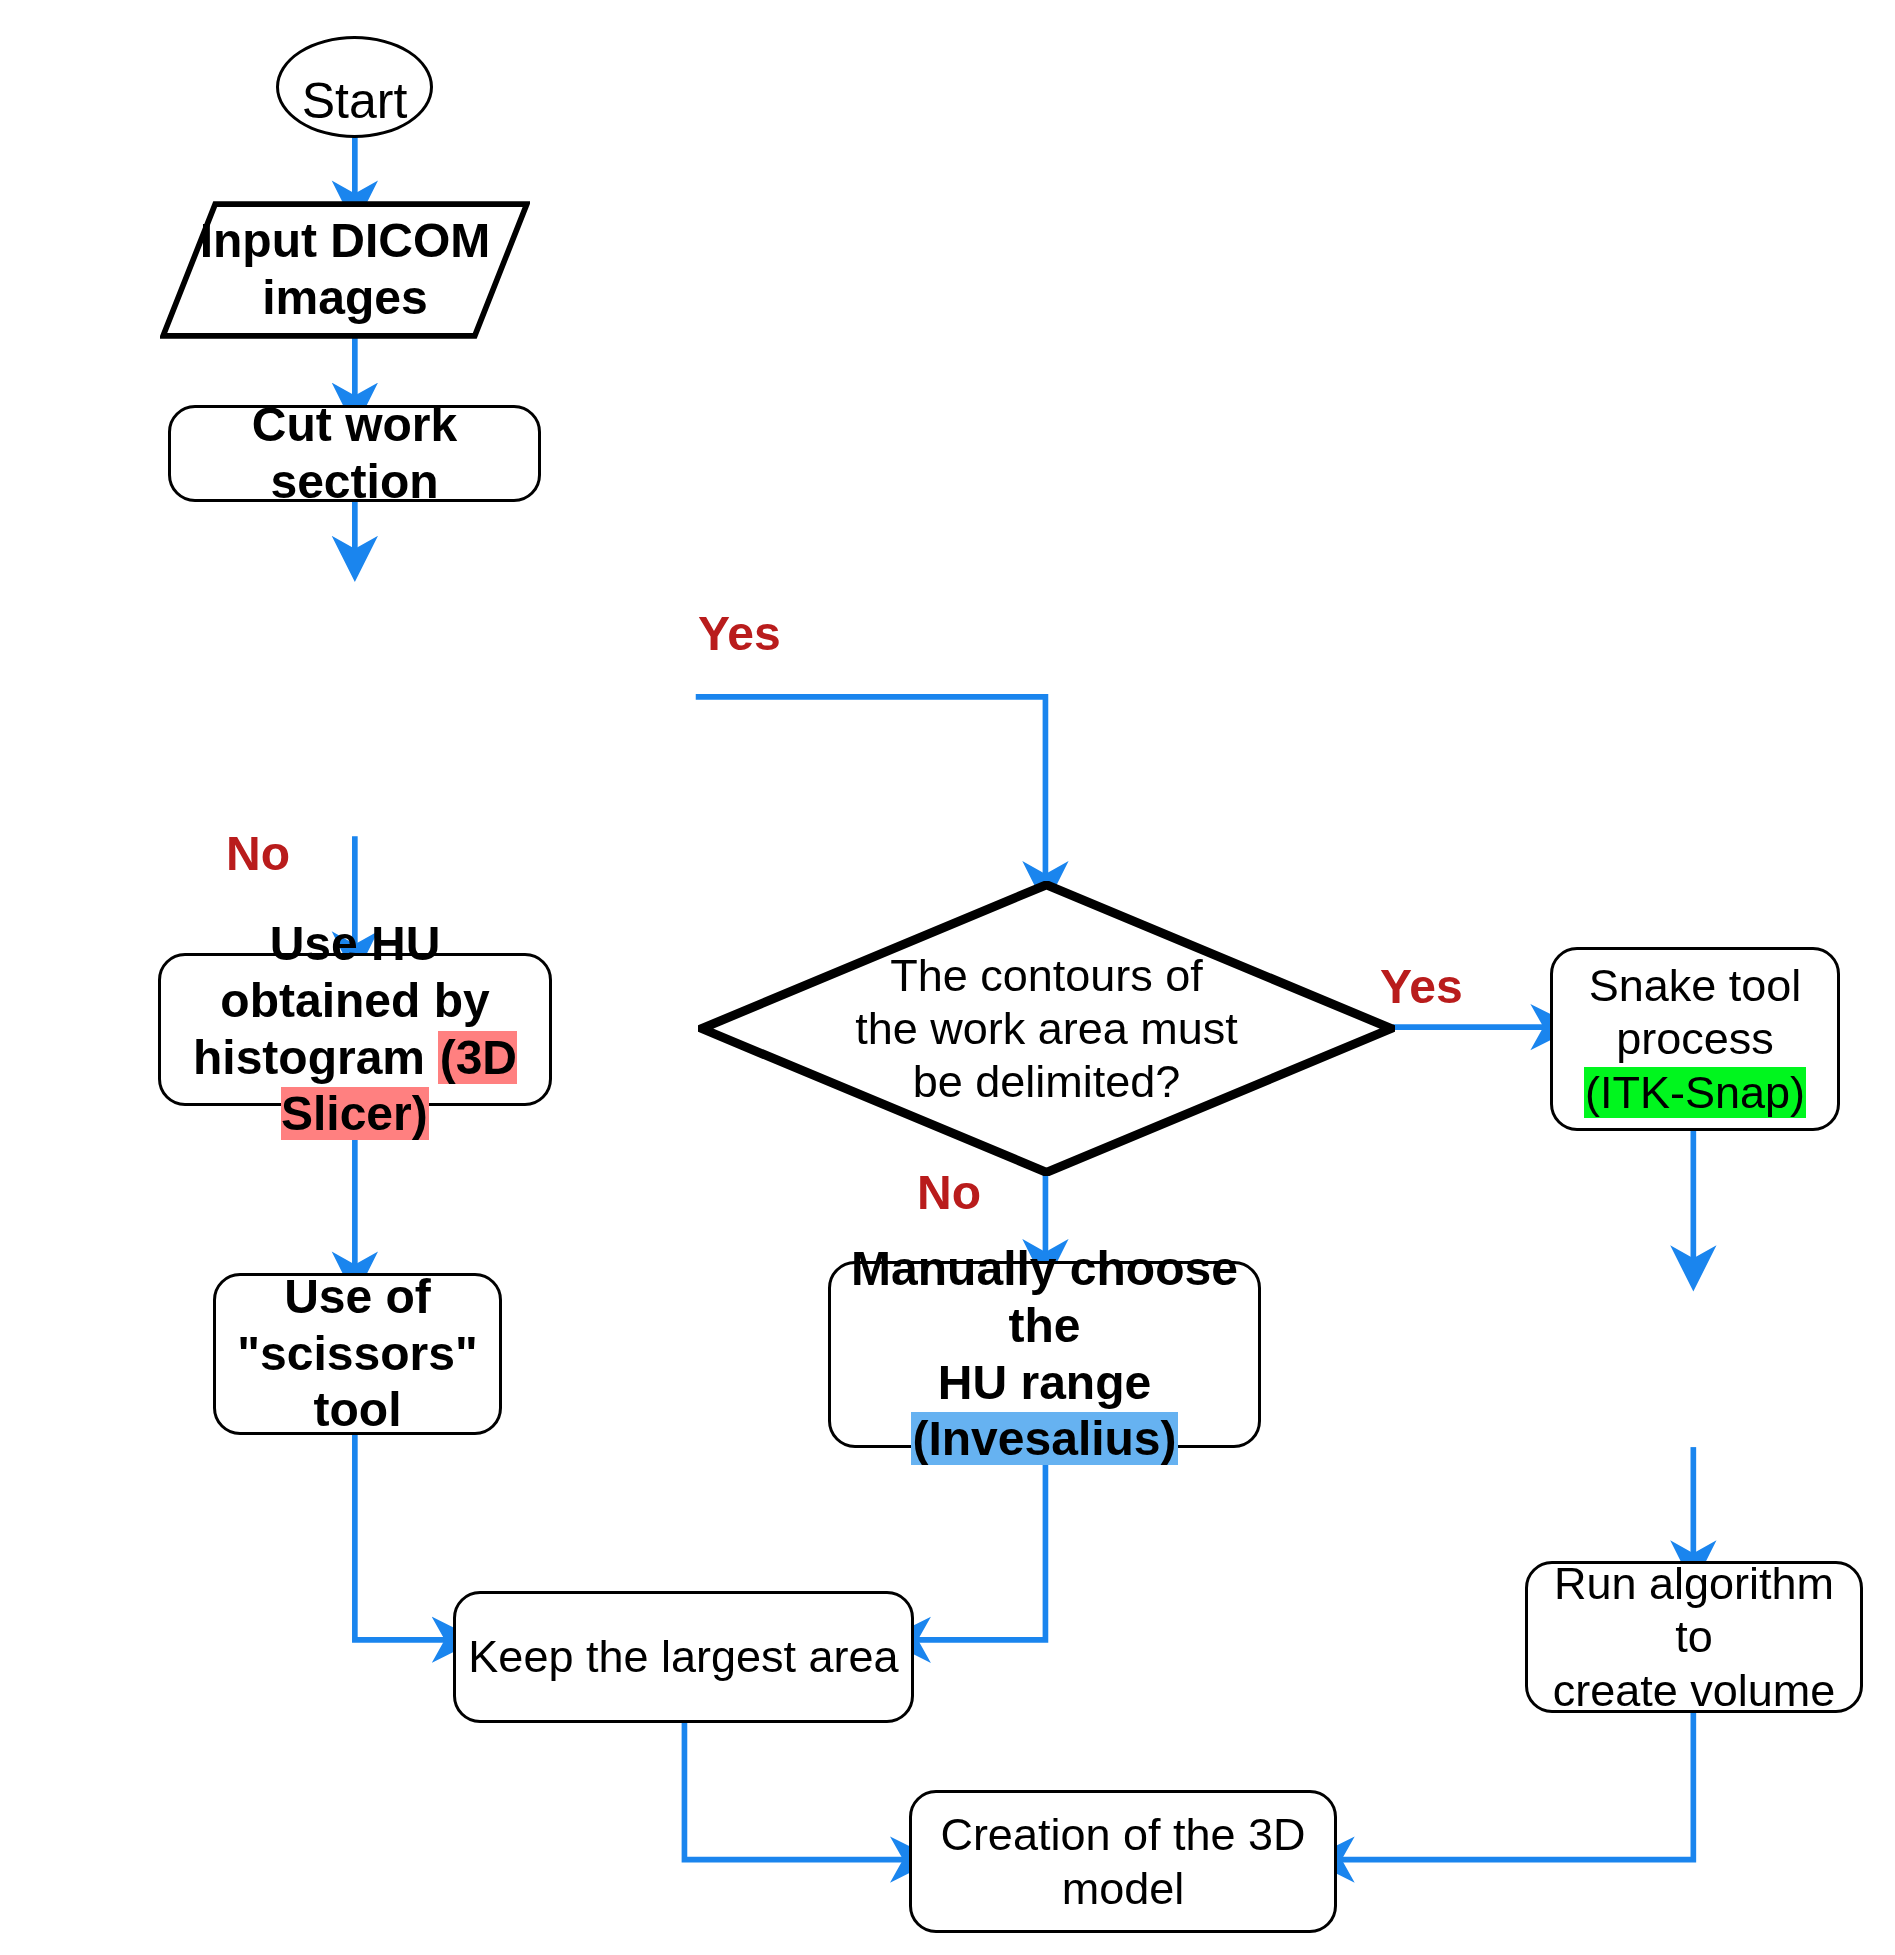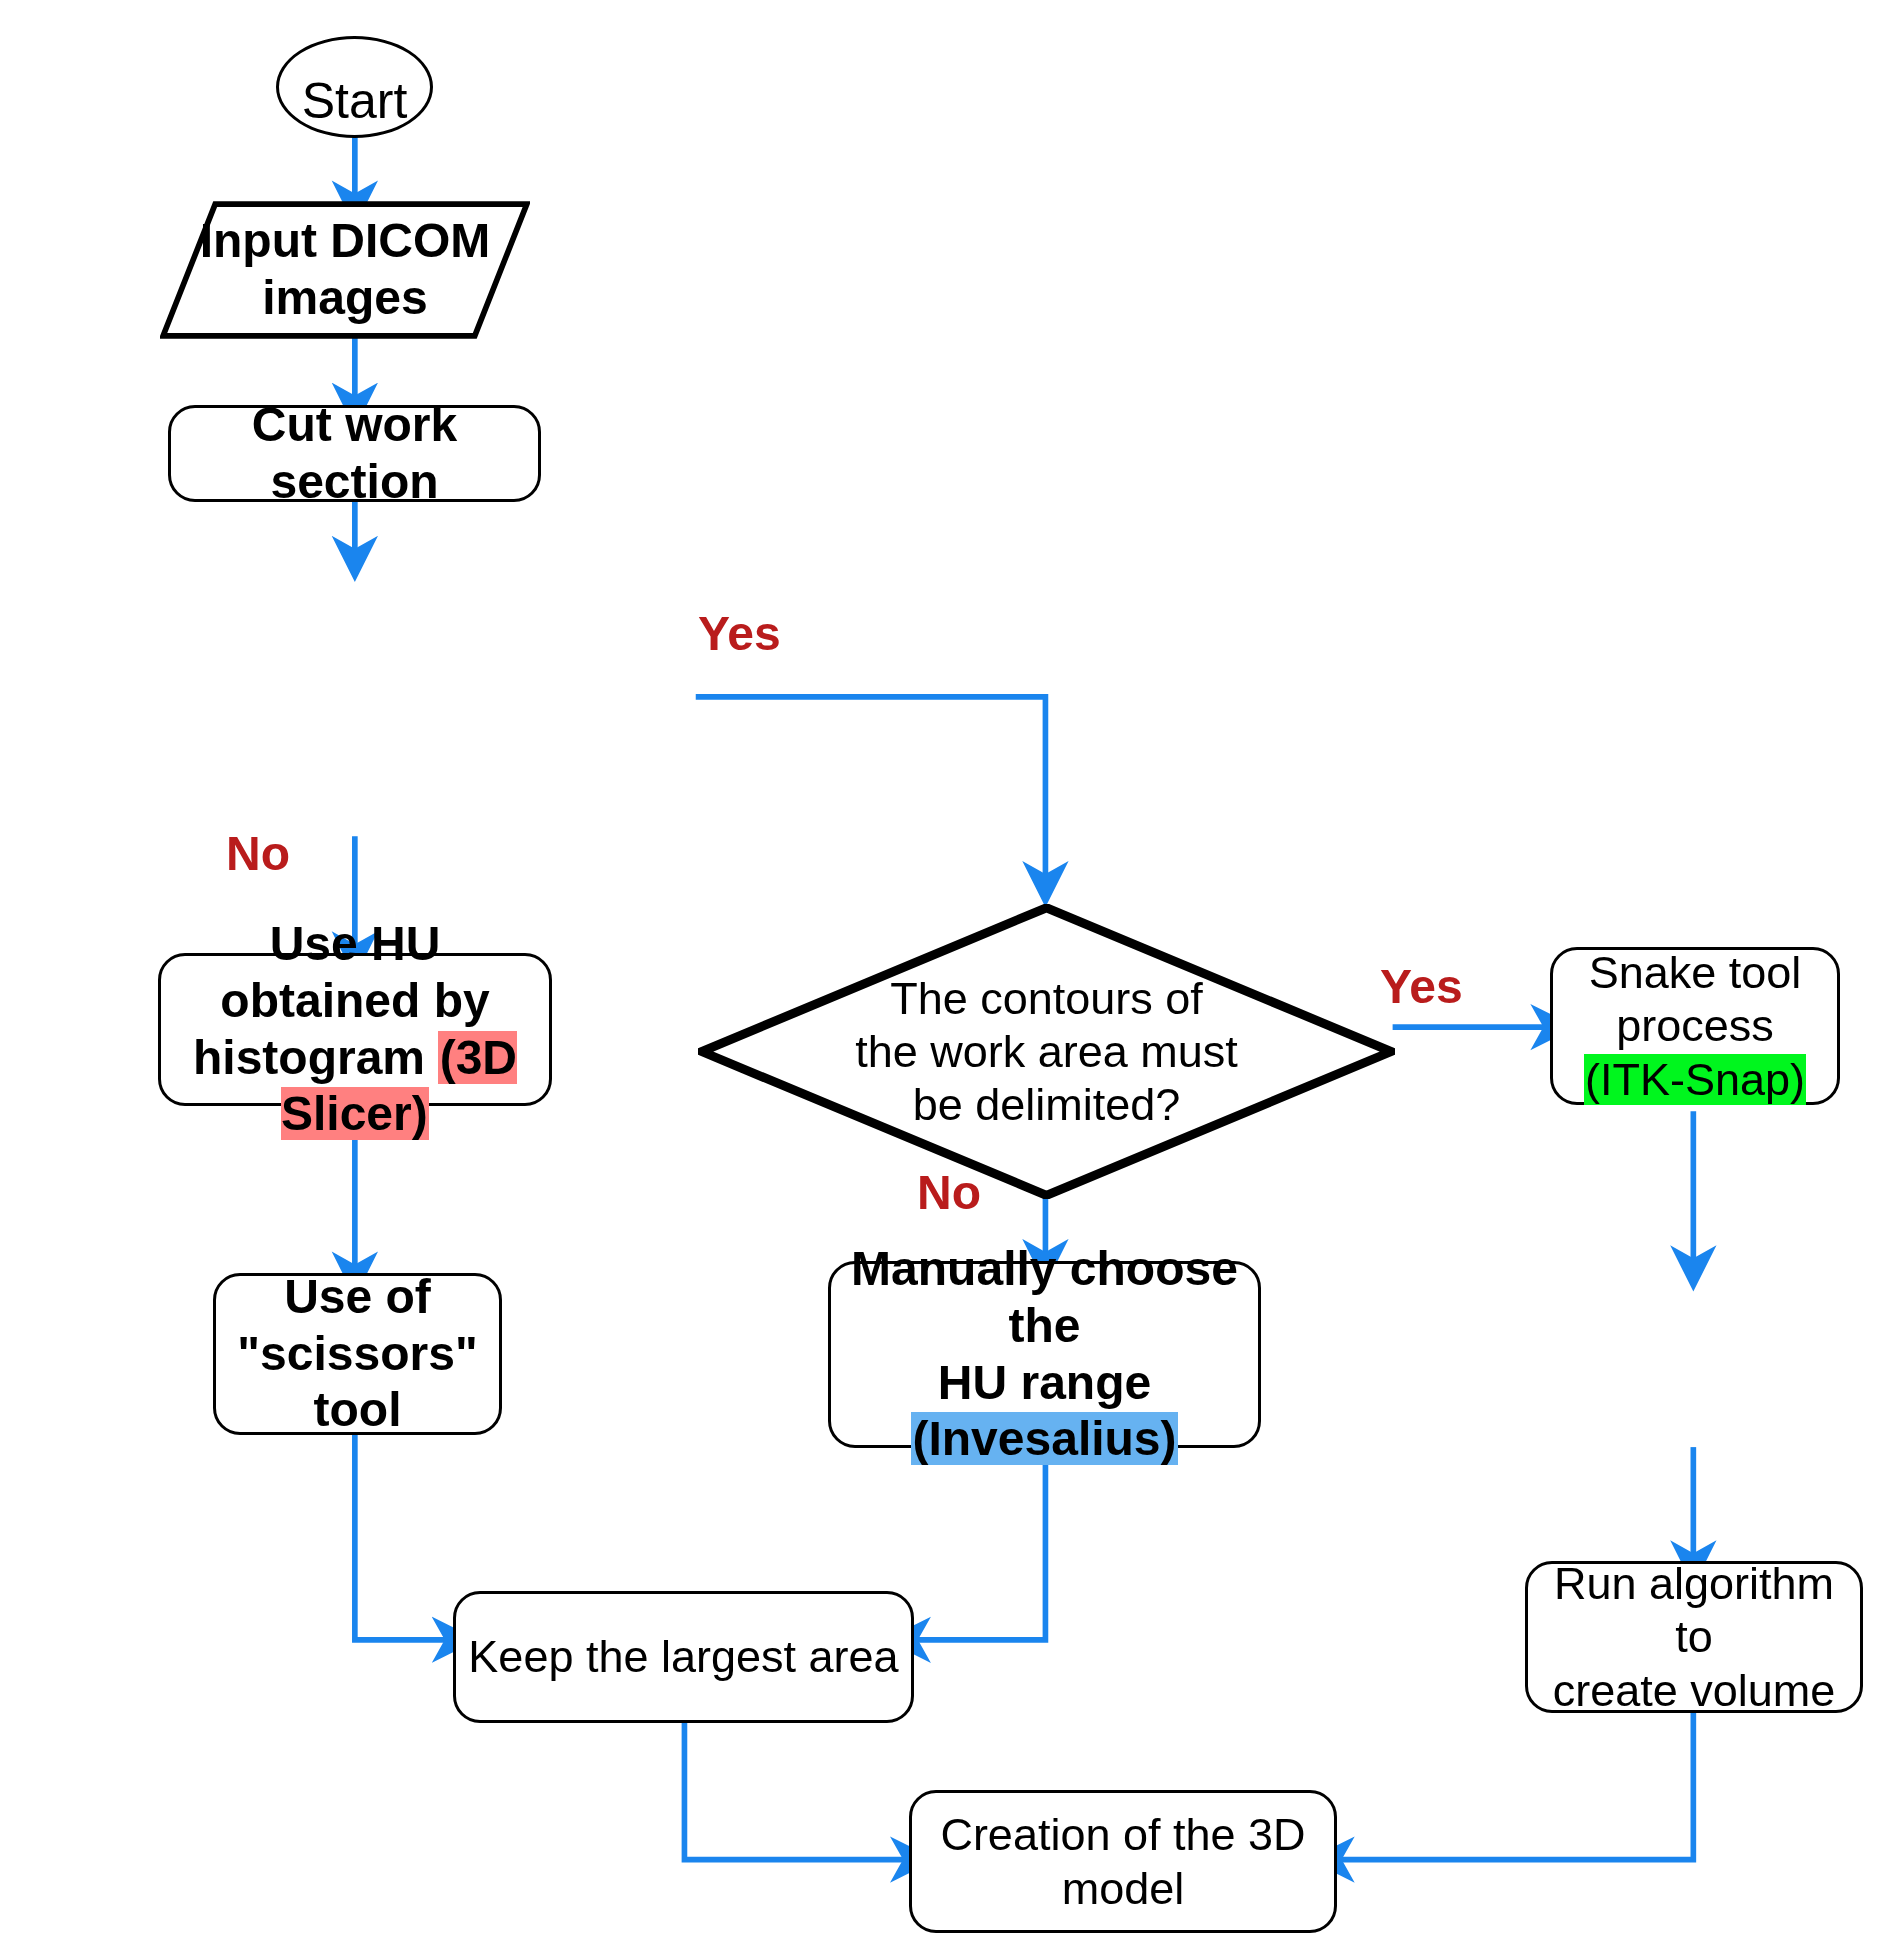--- a/index.html
+++ b/index.html
@@ -106,21 +106,21 @@
     </span>
   </div>
 
   <div class="node proc" style="left:213px;top:1273px;width:289px;height:162px;">
     <span class="txt fs76">
       <span>Use of</span><br>
       <span>"scissors" tool</span>
     </span>
   </div>
 
-  <div class="node diamond" style="left:698px;top:904px;width:697px;height:295px;">
+  <div class="node diamond" style="left:698px;top:881px;width:697px;height:295px;">
     <svg class="shapebox" style="position:absolute;inset:0;" viewBox="0 0 1110 470" preserveAspectRatio="none">
       <polygon points="555,6 1104,235 555,464 6,235" fill="#ffffff" stroke="#000000" stroke-width="9" vector-effect="non-scaling-stroke"></polygon>
     </svg>
     <span class="txt fs72">
       <span>The contours of</span><br>
       <span>the work area must</span><br>
       <span>be delimited?</span>
     </span>
   </div>
 
@@ -128,21 +128,21 @@
 
   <div class="edge-label fs76" style="left:917px;top:1165px;">No</div>
 
   <div class="node proc" style="left:828px;top:1261px;width:433px;height:187px;">
     <span class="txt fs76">
       <span>Manually choose the</span><br>
       <span>HU range </span><span class="hl hl-blue">(Invesalius)</span>
     </span>
   </div>
 
-  <div class="node proc" style="left:1550px;top:947px;width:290px;height:158px;">
+  <div class="node proc" style="left:1550px;top:947px;width:290px;height:184px;">
     <span class="txt fs72">
       <span>Snake tool</span><br>
       <span>process</span><br>
       <span class="hl hl-green">(ITK-Snap)</span>
     </span>
   </div>
 
 
   <div class="node proc" style="left:1525px;top:1561px;width:338px;height:152px;">
     <span class="txt fs72">

